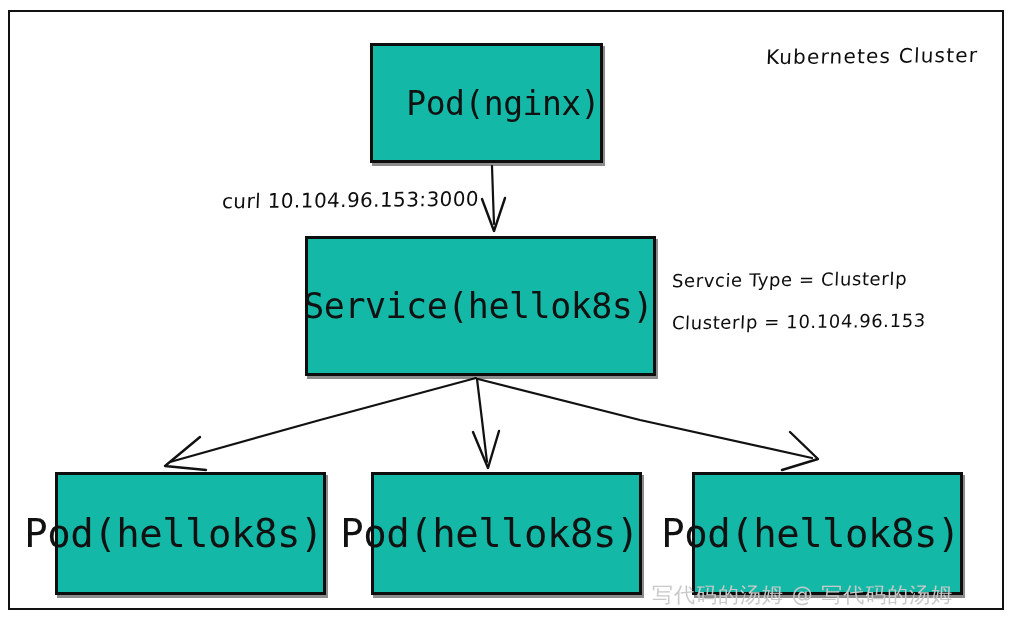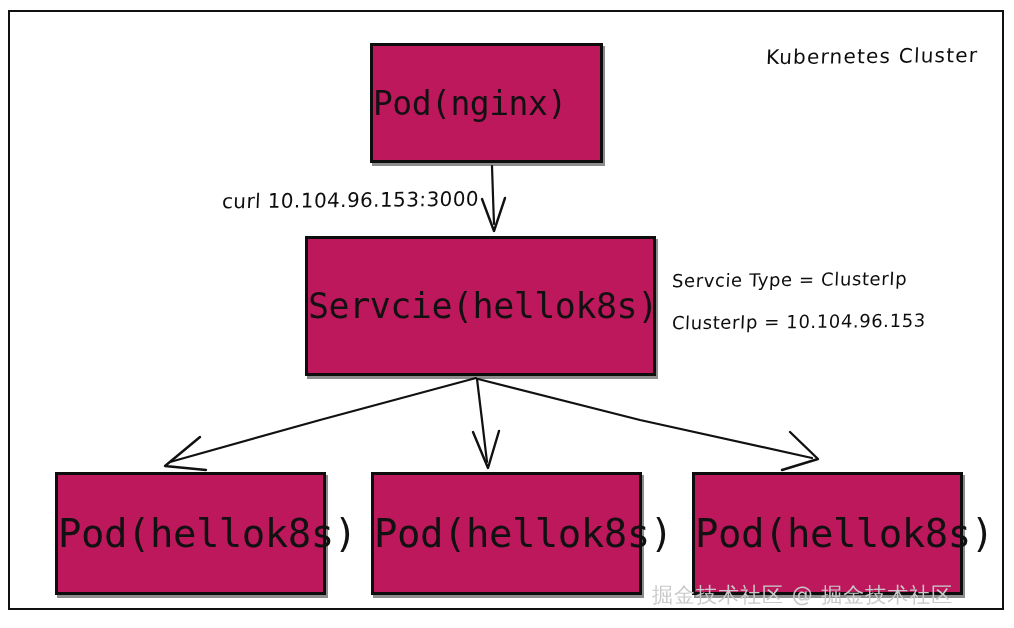--- a/index.html
+++ b/index.html
@@ -20,26 +20,26 @@
     position: absolute;
     left: 8px;
     top: 10px;
     width: 996px;
     height: 600px;
     border: 2px solid #111111;
     box-sizing: border-box;
   }
   .node-box {
     position: absolute;
-    background: #be185d;
+    background: #14b8a6;
     border: 3px solid #0d0d0d;
     box-sizing: border-box;
     display: flex;
     align-items: center;
-    justify-content: flex-start;
+    justify-content: flex-end;
     box-shadow: 2px 3px 0 rgba(0,0,0,0.45);
   }
   .node-label {
     font-family: "DejaVu Sans Mono", monospace;
     font-size: 34px;
     color: #111111;
     letter-spacing: -0.5px;
     white-space: nowrap;
   }
   #pod-nginx {
@@ -138,34 +138,34 @@
     </g>
   </svg>
 
   <div id="pod-nginx" class="node-box">
     <span class="node-label">Pod(nginx)</span>
   </div>
 
   <div id="curl-label" class="hand-text">curl 10.104.96.153:3000</div>
 
   <div id="service-box" class="node-box">
-    <span class="node-label">Servcie(hellok8s)</span>
+    <span class="node-label">Service(hellok8s)</span>
   </div>
 
   <div id="service-type-label" class="hand-text">Servcie Type = ClusterIp</div>
 
   <div id="cluster-ip-label" class="hand-text">ClusterIp = 10.104.96.153</div>
 
   <div id="pod-hellok8s-1" class="node-box pod-bottom">
     <span class="node-label">Pod(hellok8s)</span>
   </div>
 
   <div id="pod-hellok8s-2" class="node-box pod-bottom">
     <span class="node-label">Pod(hellok8s)</span>
   </div>
 
   <div id="pod-hellok8s-3" class="node-box pod-bottom">
     <span class="node-label">Pod(hellok8s)</span>
   </div>
 
-  <div id="watermark">掘金技术社区 @ 掘金技术社区</div>
+  <div id="watermark">写代码的汤姆 @ 写代码的汤姆</div>
 
 </div>
 
 </body></html>

